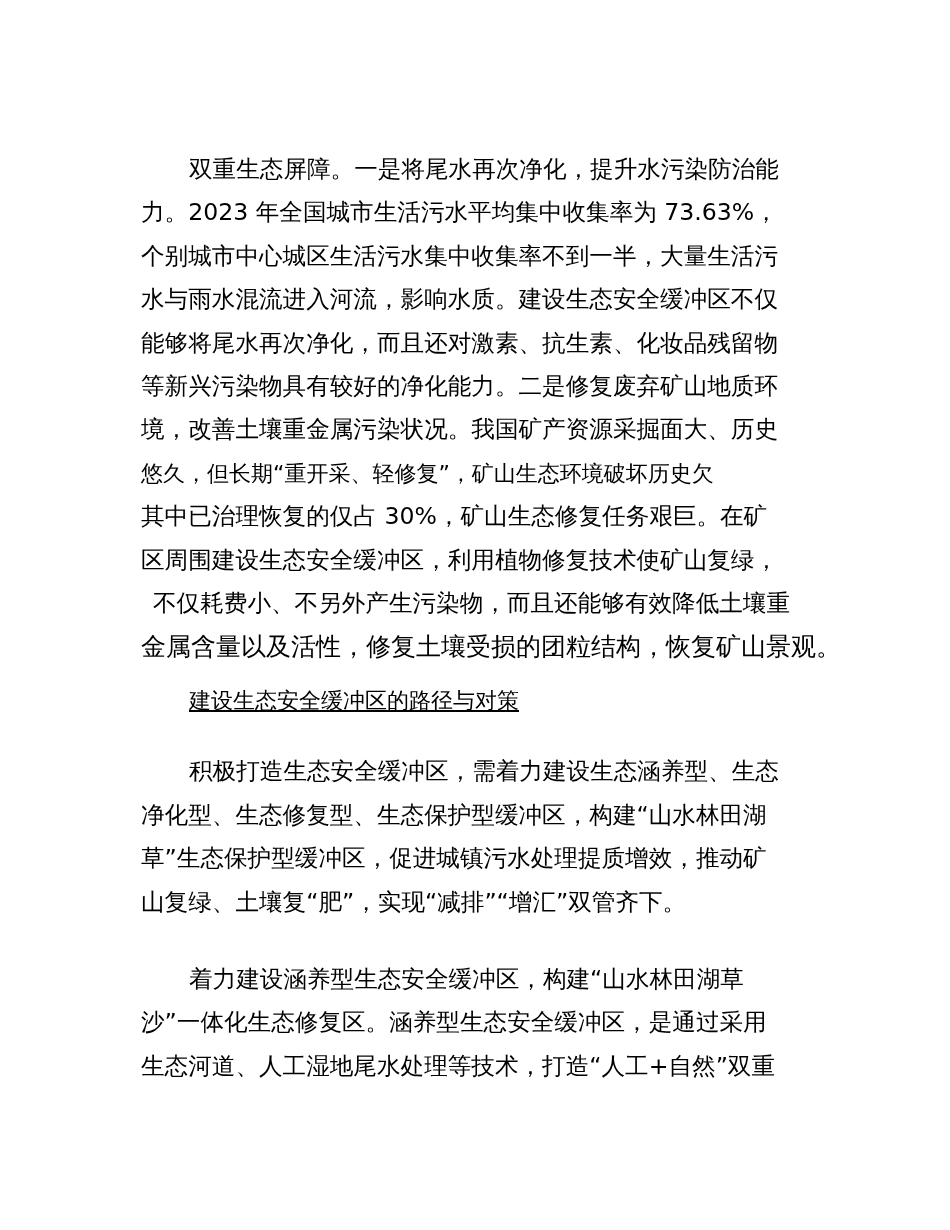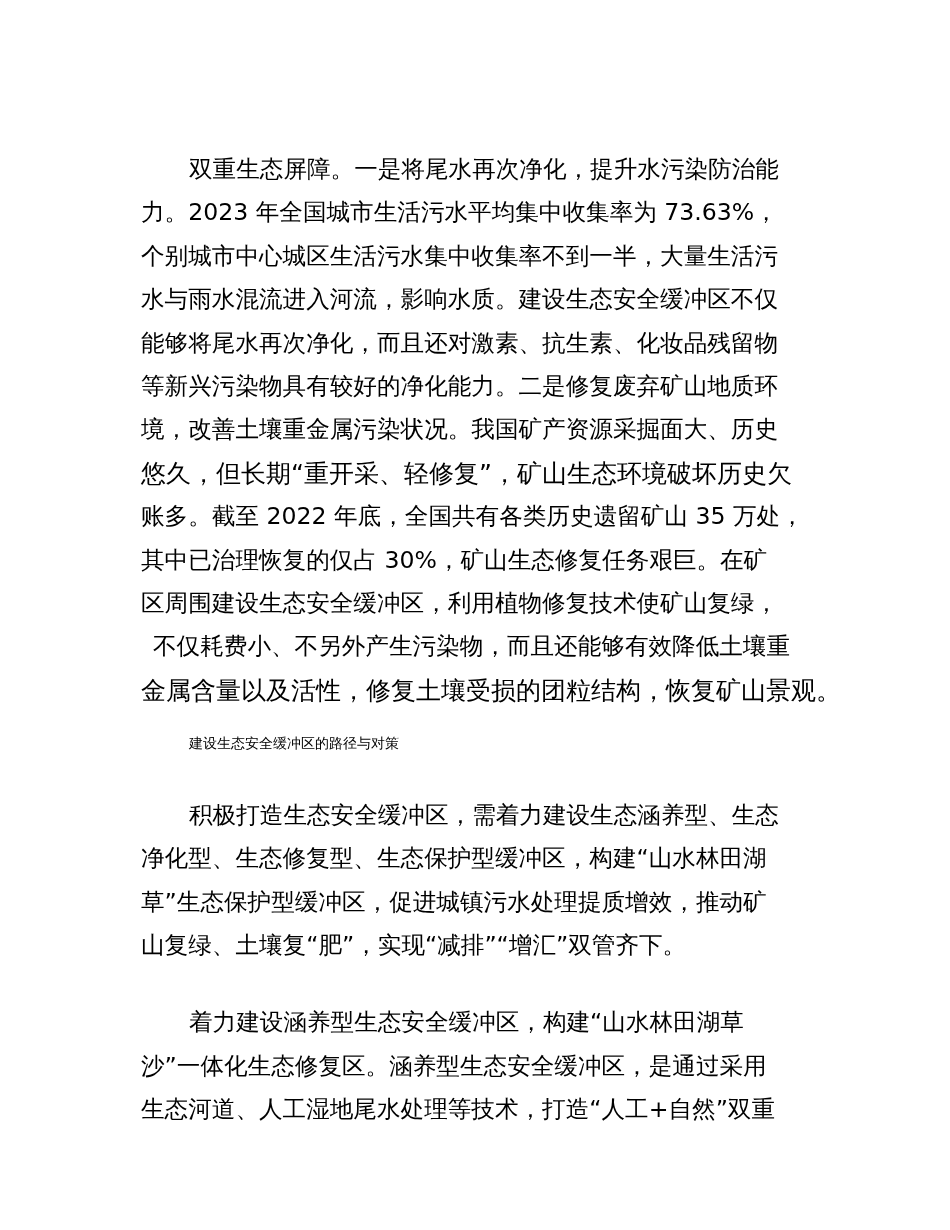--- a/index.html
+++ b/index.html
@@ -24,44 +24,44 @@
     .line {
       display: block;
       white-space: nowrap;
     }
     .line.first {
       padding-left: 48px;
       margin-top: 28px;
     }
     .heading {
       margin: 10px 0 8px 0;
-      font-size: 14px;
+      font-size: 22px;
       line-height: 43.4px;
       padding-left: 48px;
       white-space: nowrap;
+      text-decoration: underline;
     }
     .gap {
       height: 6px;
     }
   </style>
 </head>
 <body>
 
 <div class="page">
 
   <div class="para-block">
     <span class="line first" style="font-size:23.6px;line-height:43.4px;">双重生态屏障。一是将尾水再次净化，提升水污染防治能</span>
     <span class="line" style="font-size:23.6px;line-height:43.4px;">力。2023 年全国城市生活污水平均集中收集率为 73.63%，</span>
     <span class="line" style="font-size:23.6px;line-height:43.4px;">个别城市中心城区生活污水集中收集率不到一半，大量生活污</span>
     <span class="line" style="font-size:23.6px;line-height:43.4px;">水与雨水混流进入河流，影响水质。建设生态安全缓冲区不仅</span>
     <span class="line" style="font-size:23.6px;line-height:43.4px;">能够将尾水再次净化，而且还对激素、抗生素、化妆品残留物</span>
     <span class="line" style="font-size:23.6px;line-height:43.4px;">等新兴污染物具有较好的净化能力。二是修复废弃矿山地质环</span>
     <span class="line" style="font-size:23.6px;line-height:43.4px;">境，改善土壤重金属污染状况。我国矿产资源采掘面大、历史</span>
-    <span class="line" style="font-size:25px;line-height:43.4px;">悠久，但长期“重开采、轻修复”，矿山生态环境破坏历史欠</span>
-    <span class="line" style="font-size:23.6px;line-height:43.4px;">账多。截至 2022 年底，全国共有各类历史遗留矿山 35 万处，</span>
+    <span class="line" style="font-size:22px;line-height:43.4px;">悠久，但长期“重开采、轻修复”，矿山生态环境破坏历史欠</span>
     <span class="line" style="font-size:23.6px;line-height:43.4px;">其中已治理恢复的仅占 30%，矿山生态修复任务艰巨。在矿</span>
     <span class="line" style="font-size:23.6px;line-height:43.4px;">区周围建设生态安全缓冲区，利用植物修复技术使矿山复绿，</span>
     <span class="line" style="font-size:23.6px;line-height:43.4px;margin-left:12px;">不仅耗费小、不另外产生污染物，而且还能够有效降低土壤重</span>
     <span class="line" style="font-size:25px;line-height:43.4px;">金属含量以及活性，修复土壤受损的团粒结构，恢复矿山景观。</span>
   </div>
 
   <div class="heading">建设生态安全缓冲区的路径与对策</div>
 
   <div class="para-block">
     <span class="line first" style="font-size:23.6px;line-height:43.4px;">积极打造生态安全缓冲区，需着力建设生态涵养型、生态</span>

